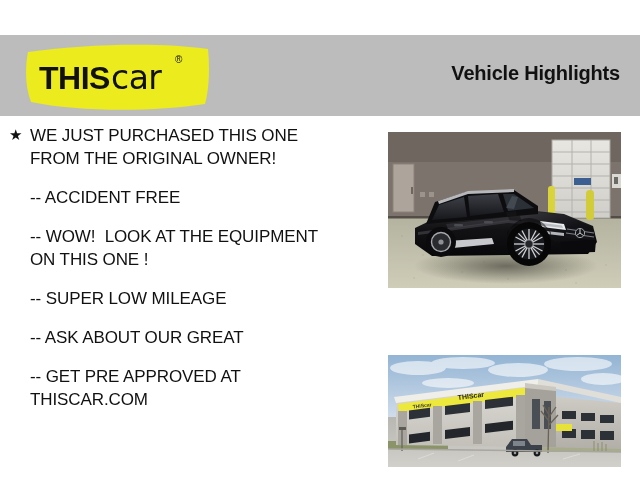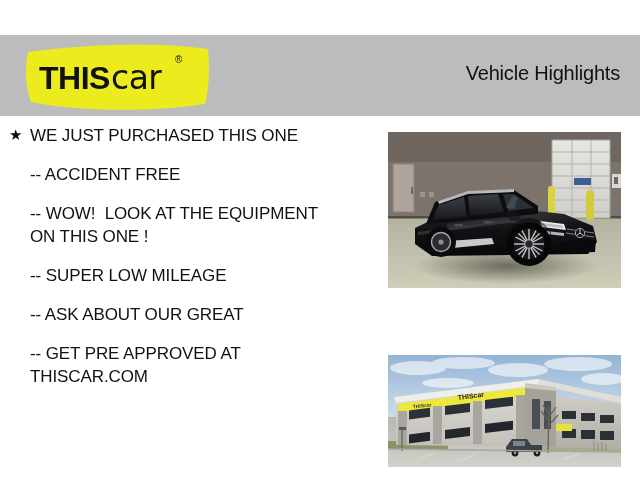--- a/index.html
+++ b/index.html
@@ -42,21 +42,21 @@
     width: 190px;
     height: 69px;
   }
   #logo svg { display: block; }
 
   #header-title {
     position: absolute;
     right: 20px;
     top: 27px;
     font-size: 20px;
-    font-weight: normal;
+    font-weight: bold;
     color: #111111;
     letter-spacing: -0.2px;
     white-space: nowrap;
     font-stretch: condensed;
   }
 
   
   #content {
     position: absolute;
     left: 0;
@@ -142,20 +142,21 @@
     <div id="header-title">Vehicle Highlights</div>
   </div>
 
   <div id="content">
 
     <div id="highlights">
 
       <div class="hl-block">
         <span class="hl-bullet">★</span>
         <div class="hl-line">WE JUST PURCHASED THIS ONE</div>
+        <div class="hl-line">FROM THE ORIGINAL OWNER!</div>
       </div>
 
       <div class="hl-block">
         <div class="hl-line">-- ACCIDENT FREE</div>
       </div>
 
       <div class="hl-block">
         <div class="hl-line">-- WOW!  LOOK AT THE EQUIPMENT</div>
         <div class="hl-line">ON THIS ONE !</div>
       </div>

